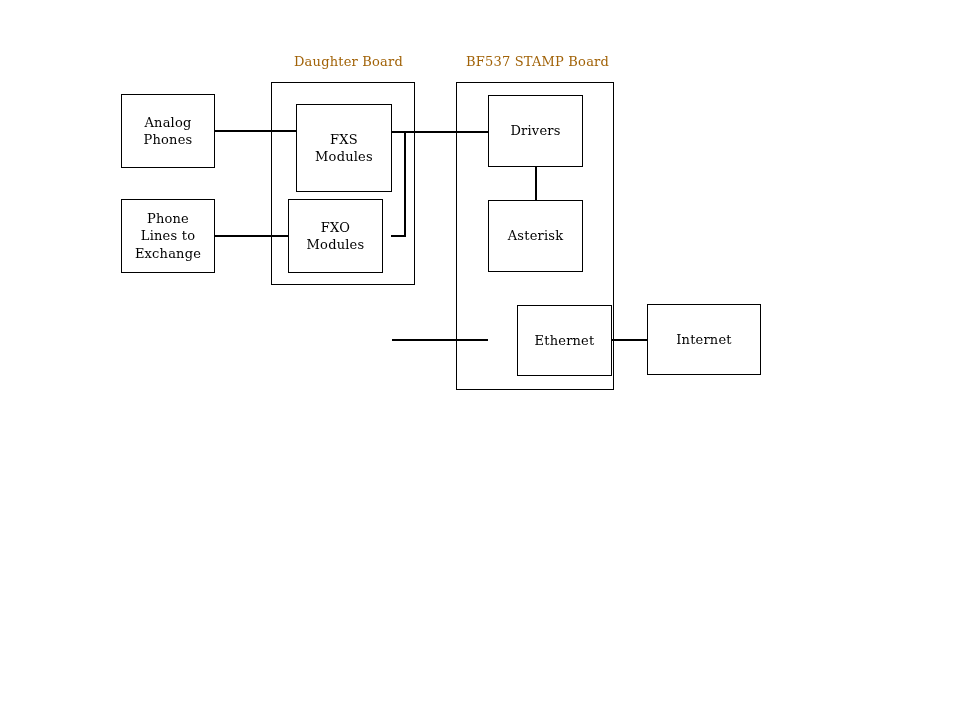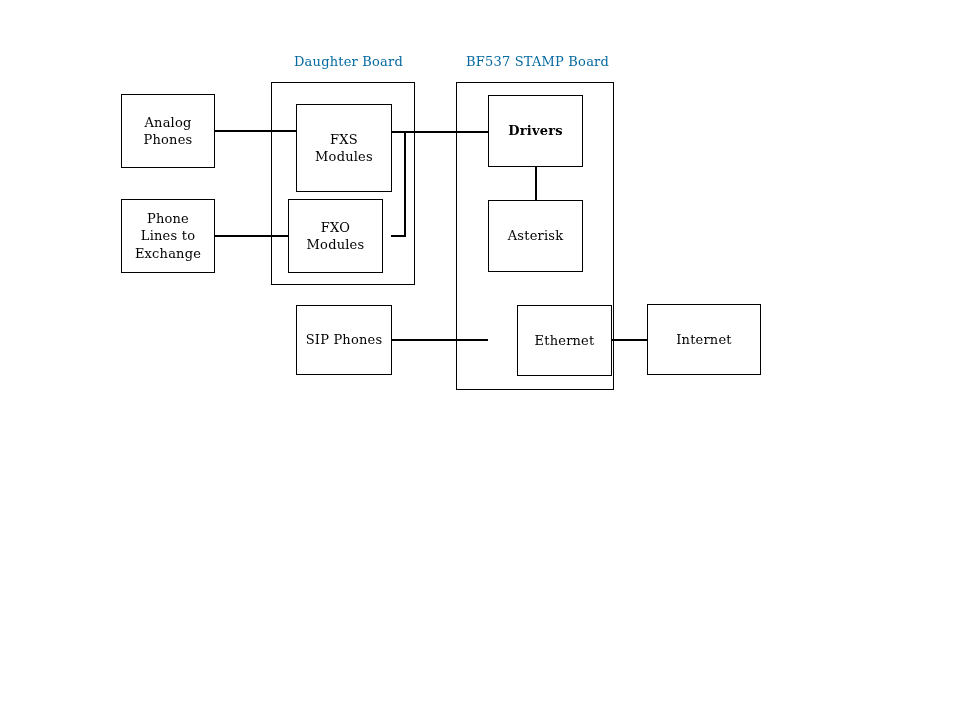--- a/index.html
+++ b/index.html
@@ -43,21 +43,21 @@
   .group-box {
     position: absolute;
     box-sizing: border-box;
     border: 1px solid #000000;
     background: transparent;
     z-index: 2;
   }
   .group-label {
     position: absolute;
     font-size: 13px;
-    color: #0369a1;
+    color: #a16207;
     white-space: nowrap;
     letter-spacing: 0.2px;
     z-index: 4;
   }
   .node span {
     display: block;
   }
 </style>
 </head>
 <body>
@@ -104,27 +104,22 @@
     </div>
   </div>
 
   <div class="node" style="left:288px; top:199px; width:95px; height:74px;">
     <div>
       <span>FXO</span>
       <span>Modules</span>
     </div>
   </div>
 
-  <div class="node" style="left:296px; top:305px; width:96px; height:70px;">
-    <div>
-      <span>SIP Phones</span>
-    </div>
-  </div>
 
-  <div class="node" style="left:488px; top:95px; width:95px; height:72px;font-weight:bold;">
+  <div class="node" style="left:488px; top:95px; width:95px; height:72px;">
     <div>
       <span>Drivers</span>
     </div>
   </div>
 
   <div class="node" style="left:488px; top:200px; width:95px; height:72px;">
     <div>
       <span>Asterisk</span>
     </div>
   </div>

